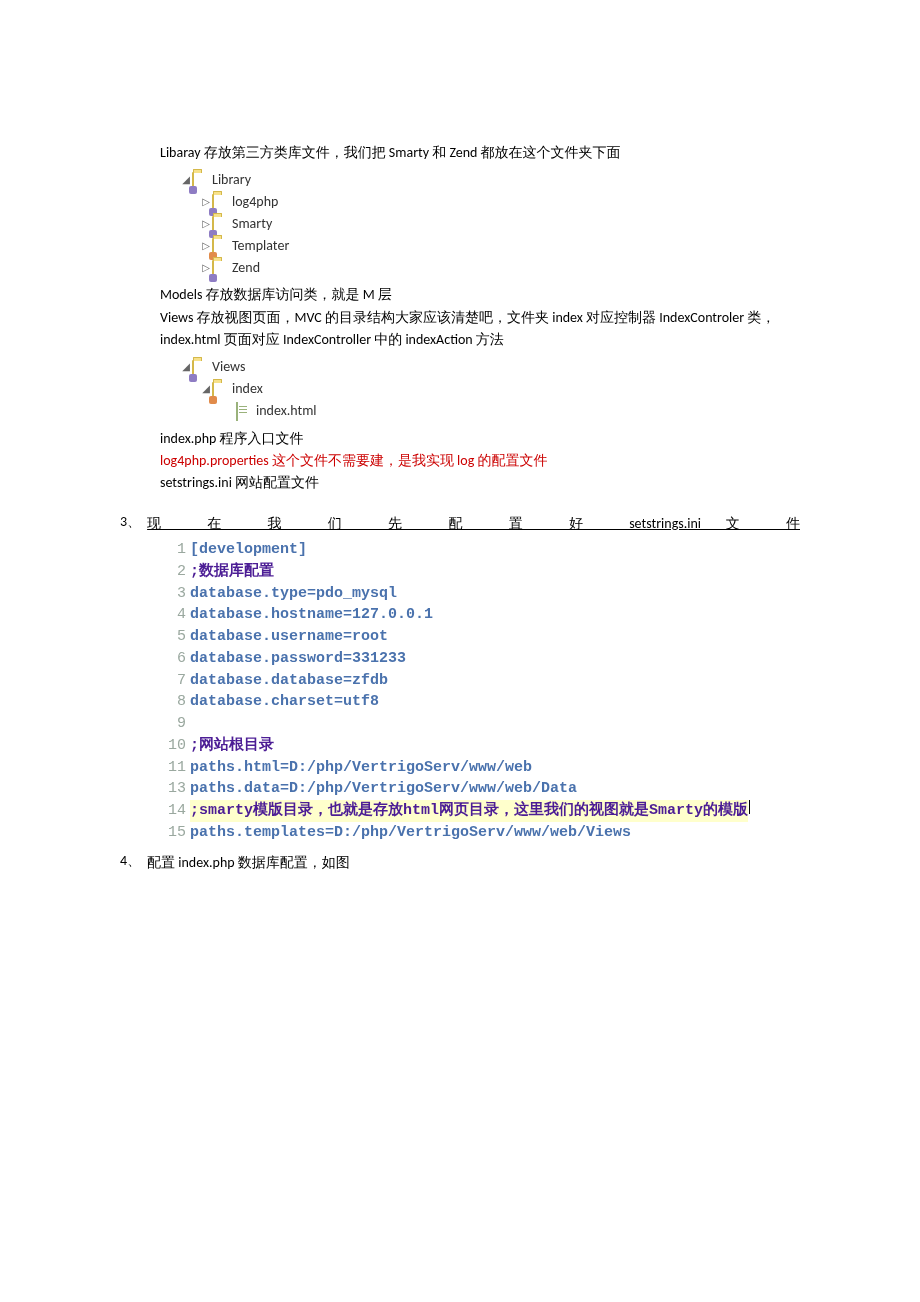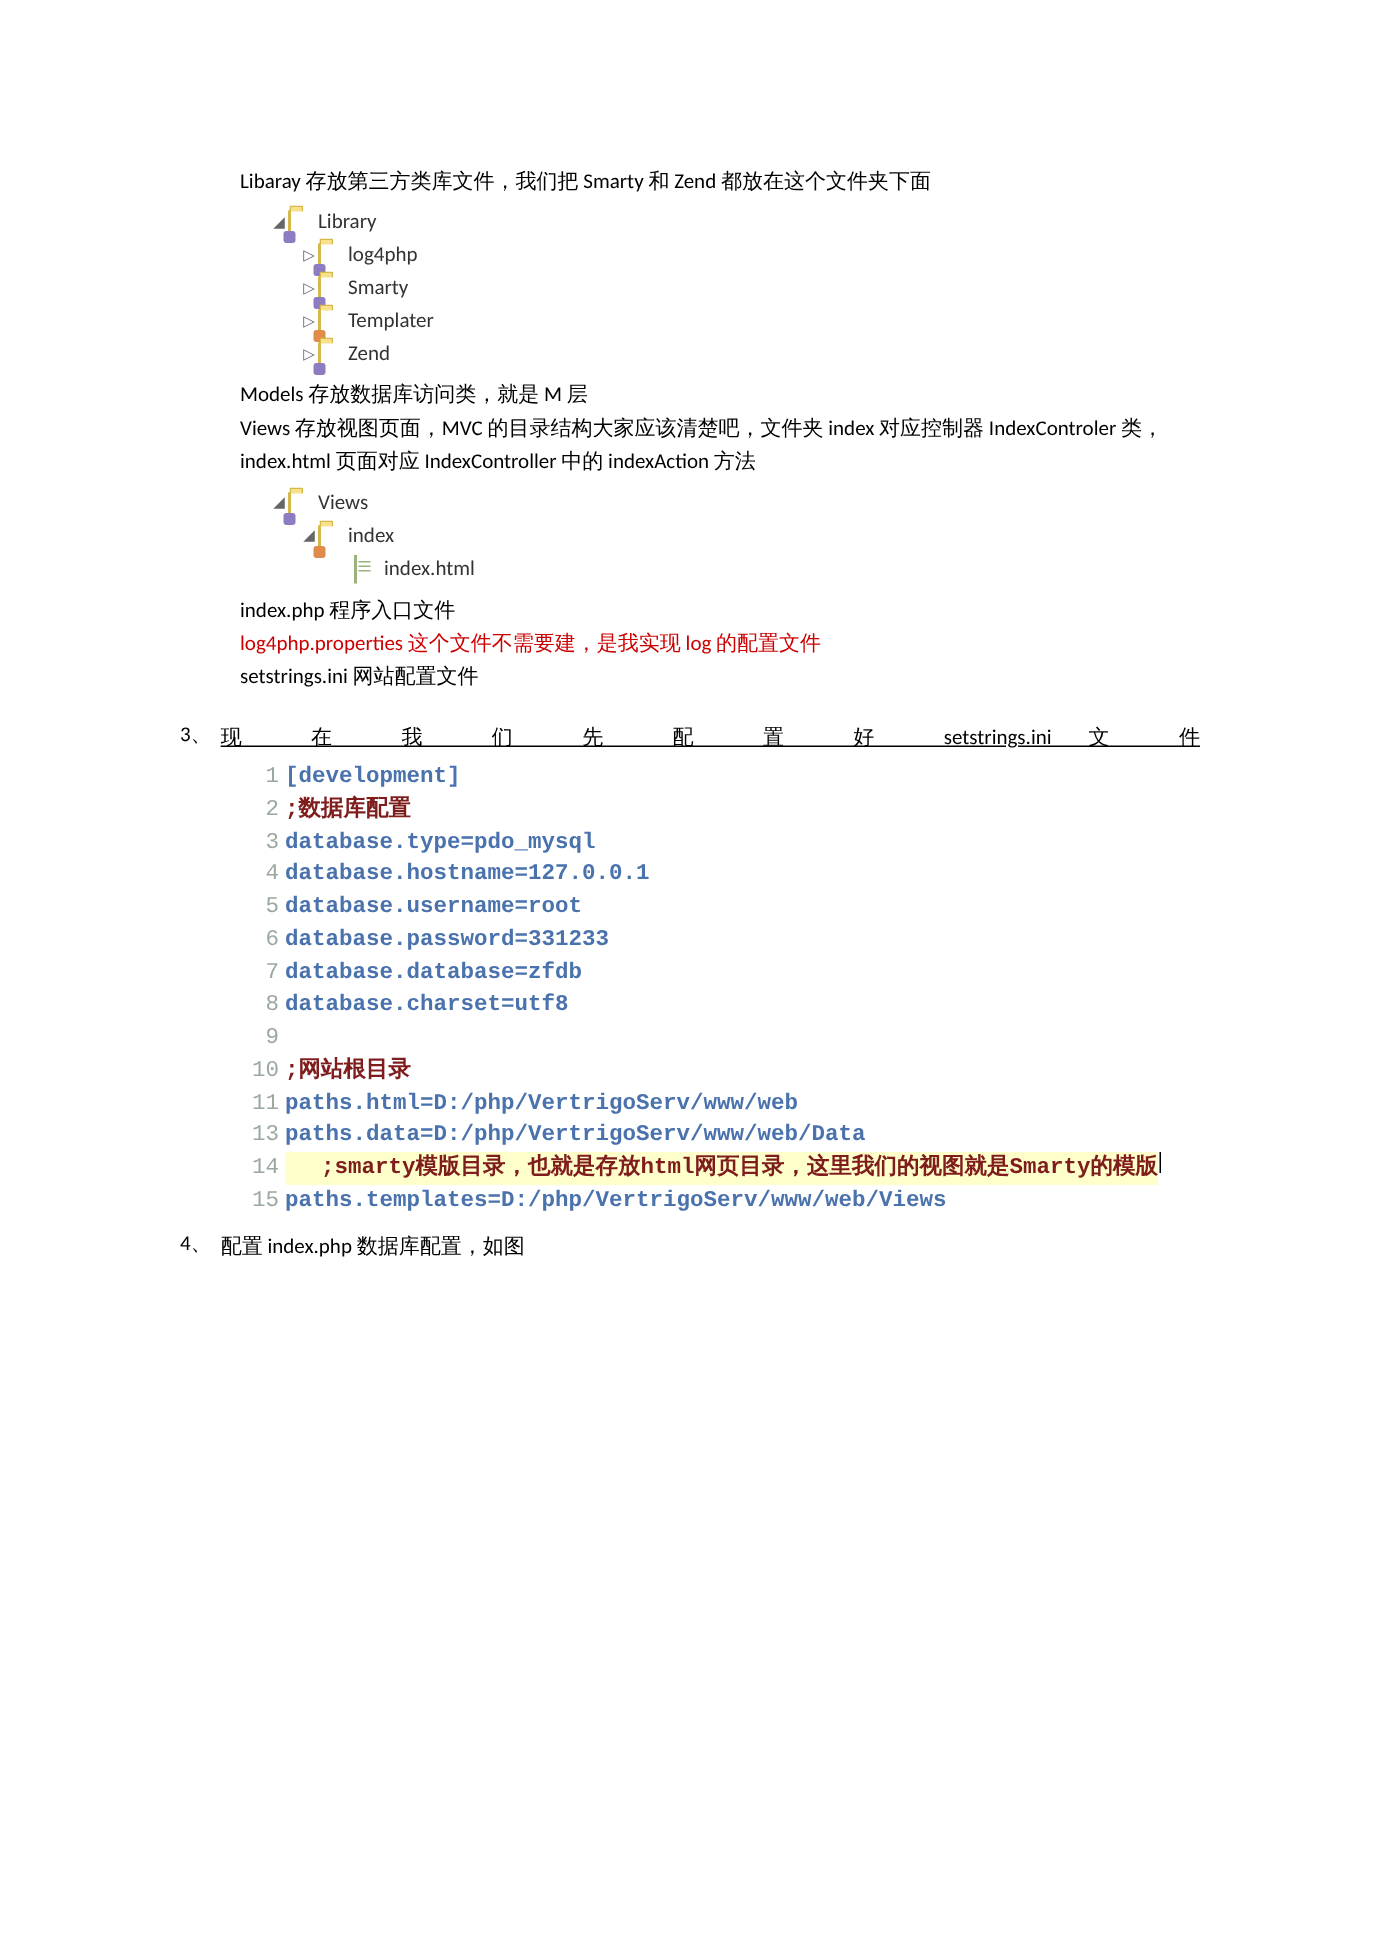--- a/index.html
+++ b/index.html
@@ -6,20 +6,21 @@
     font-family: "Microsoft YaHei", Calibri, sans-serif;
     font-size: 14px;
     color: #000;
     background: #fff;
     margin: 0;
     padding: 0;
     width: 920px;
   }
   .page {
     padding: 110px 120px 40px 120px;
+    margin-top: 32px;
   }
   .para {
     margin: 0;
     line-height: 1.6;
   }
   .indent {
     padding-left: 40px;
   }
   .red { color: #c00; }
 
@@ -106,22 +107,22 @@
     align-items: baseline;
   }
   .lineno {
     width: 26px;
     text-align: right;
     color: #9aa89f;
     font-weight: normal;
     margin-right: 4px;
     flex-shrink:0;
   }
-  .cmt-strong { color: #7f1d1d; font-weight: bold; }
-  .hl { background: #ffffcc; padding-left: 24px; }
+  .cmt-strong { color: #4c1d95; font-weight: bold; }
+  .hl { background: #ffffcc; }
   .cursor-mark {
     display:inline-block;
     width:1px; height:14px;
     border-right:1px solid #000;
     vertical-align:middle;
   }
 
   .justified {
     text-align: justify;
     text-align-last: justify;

